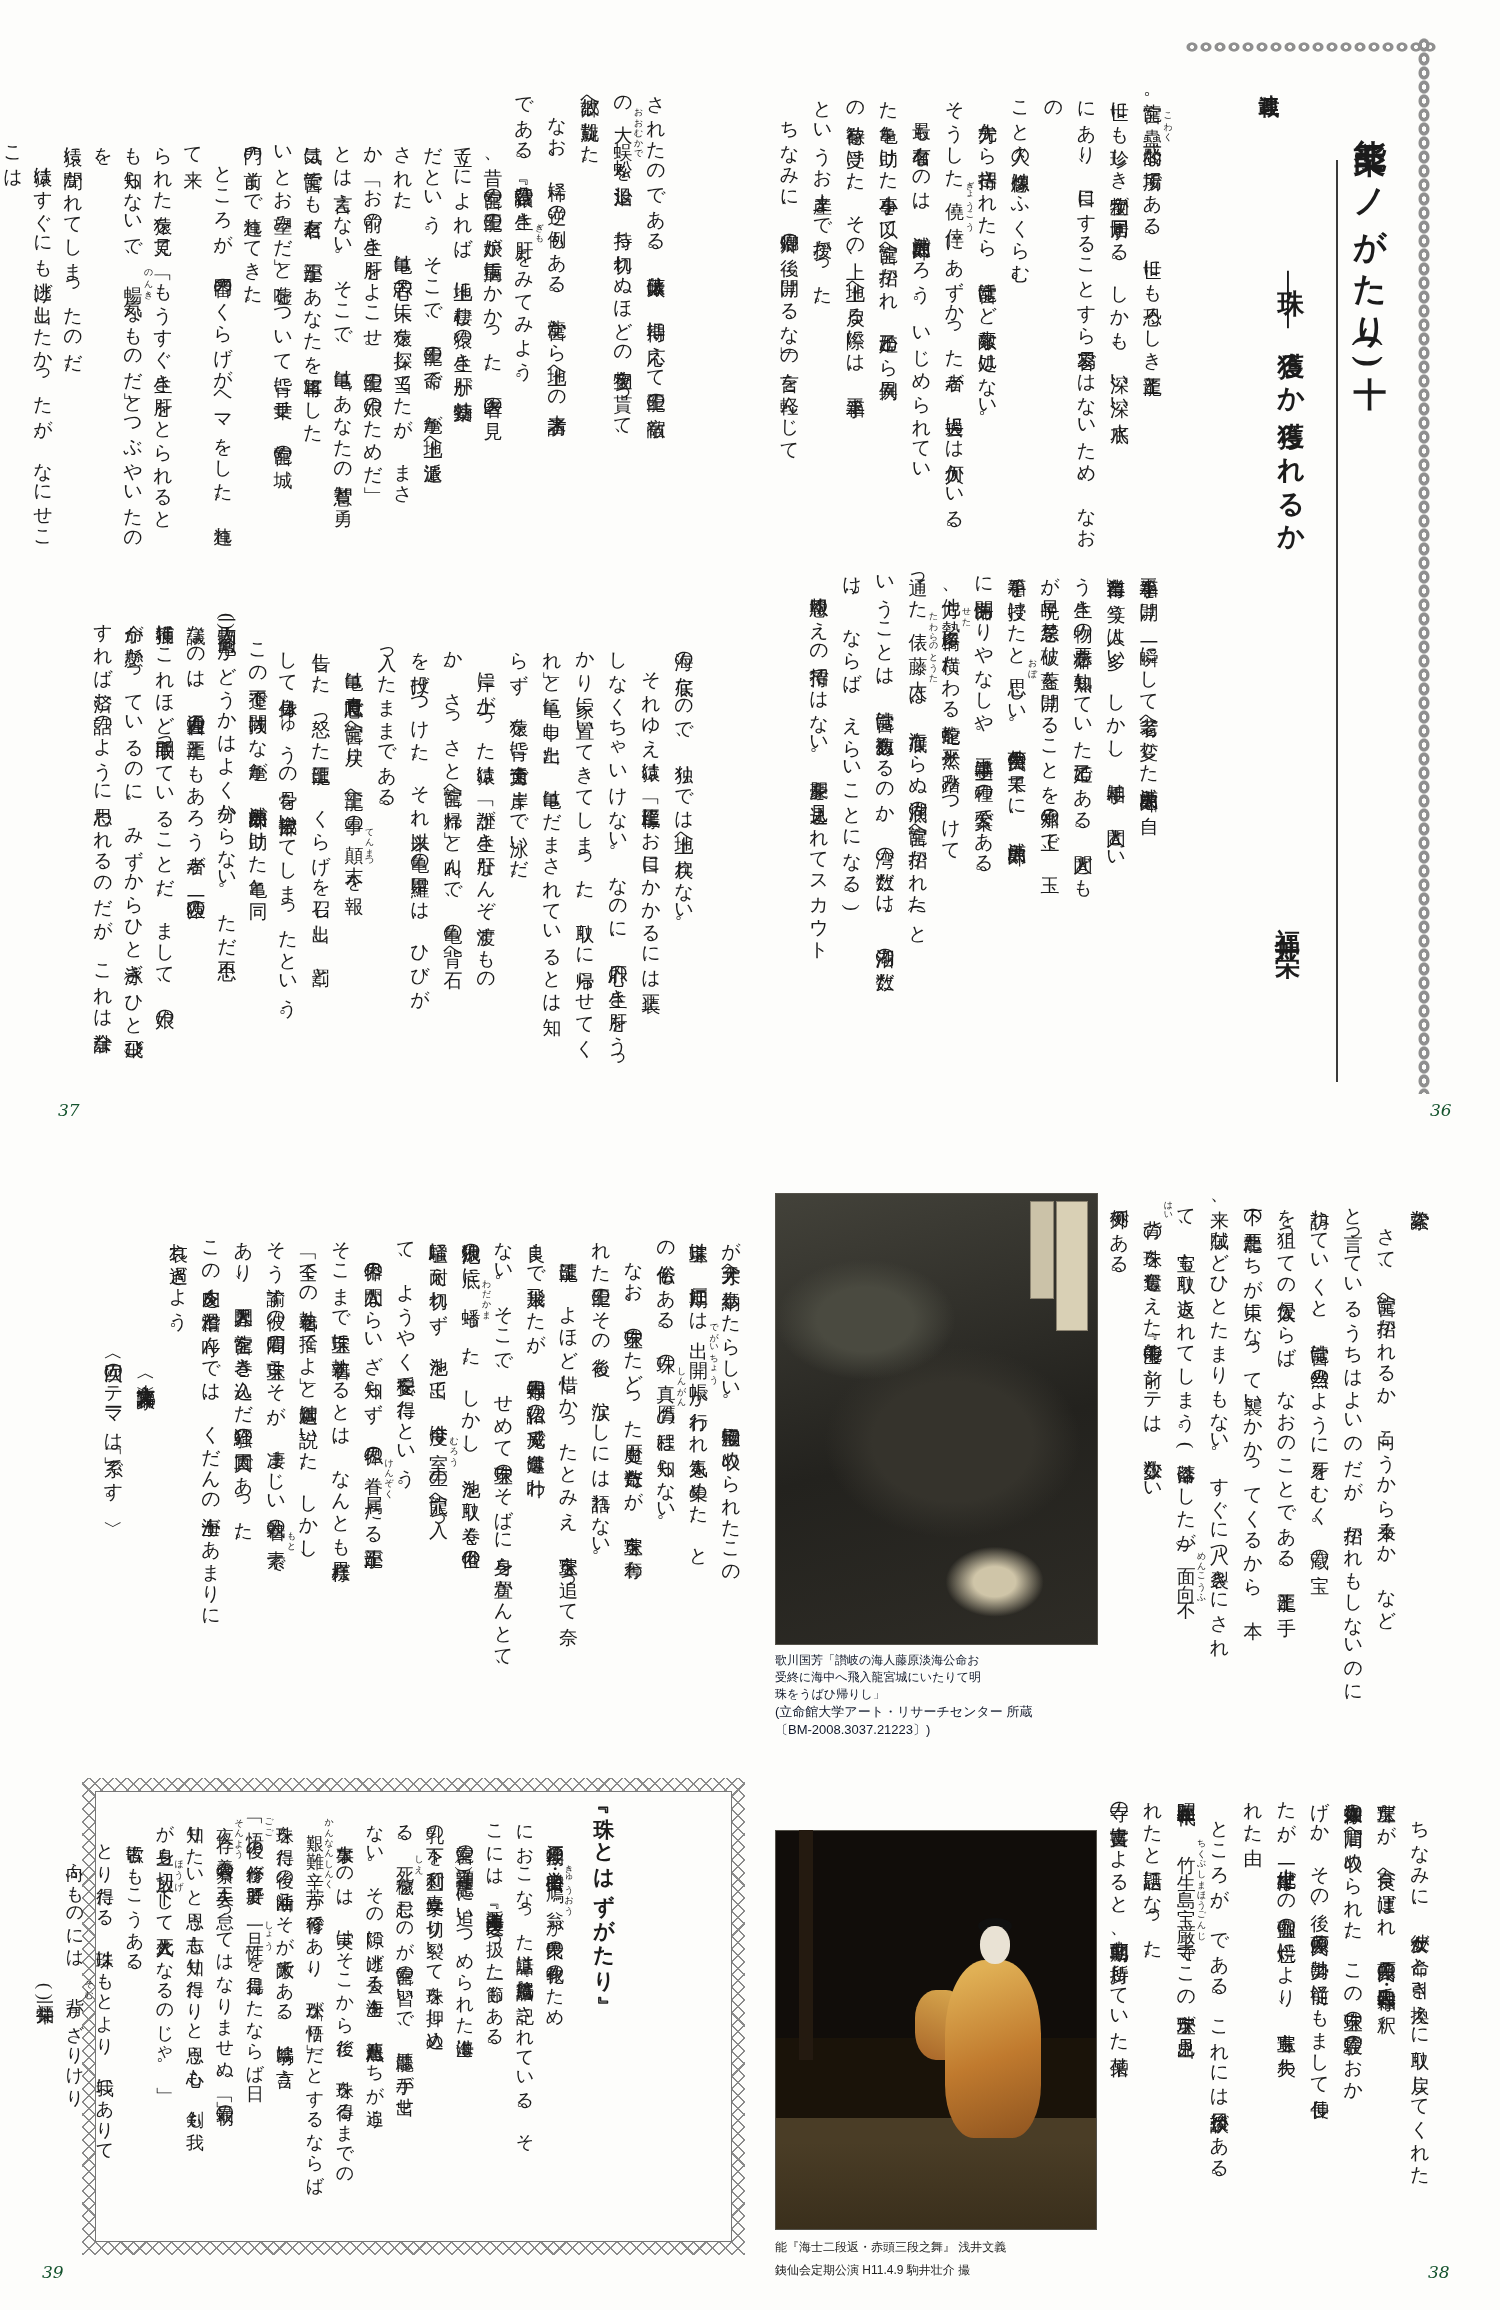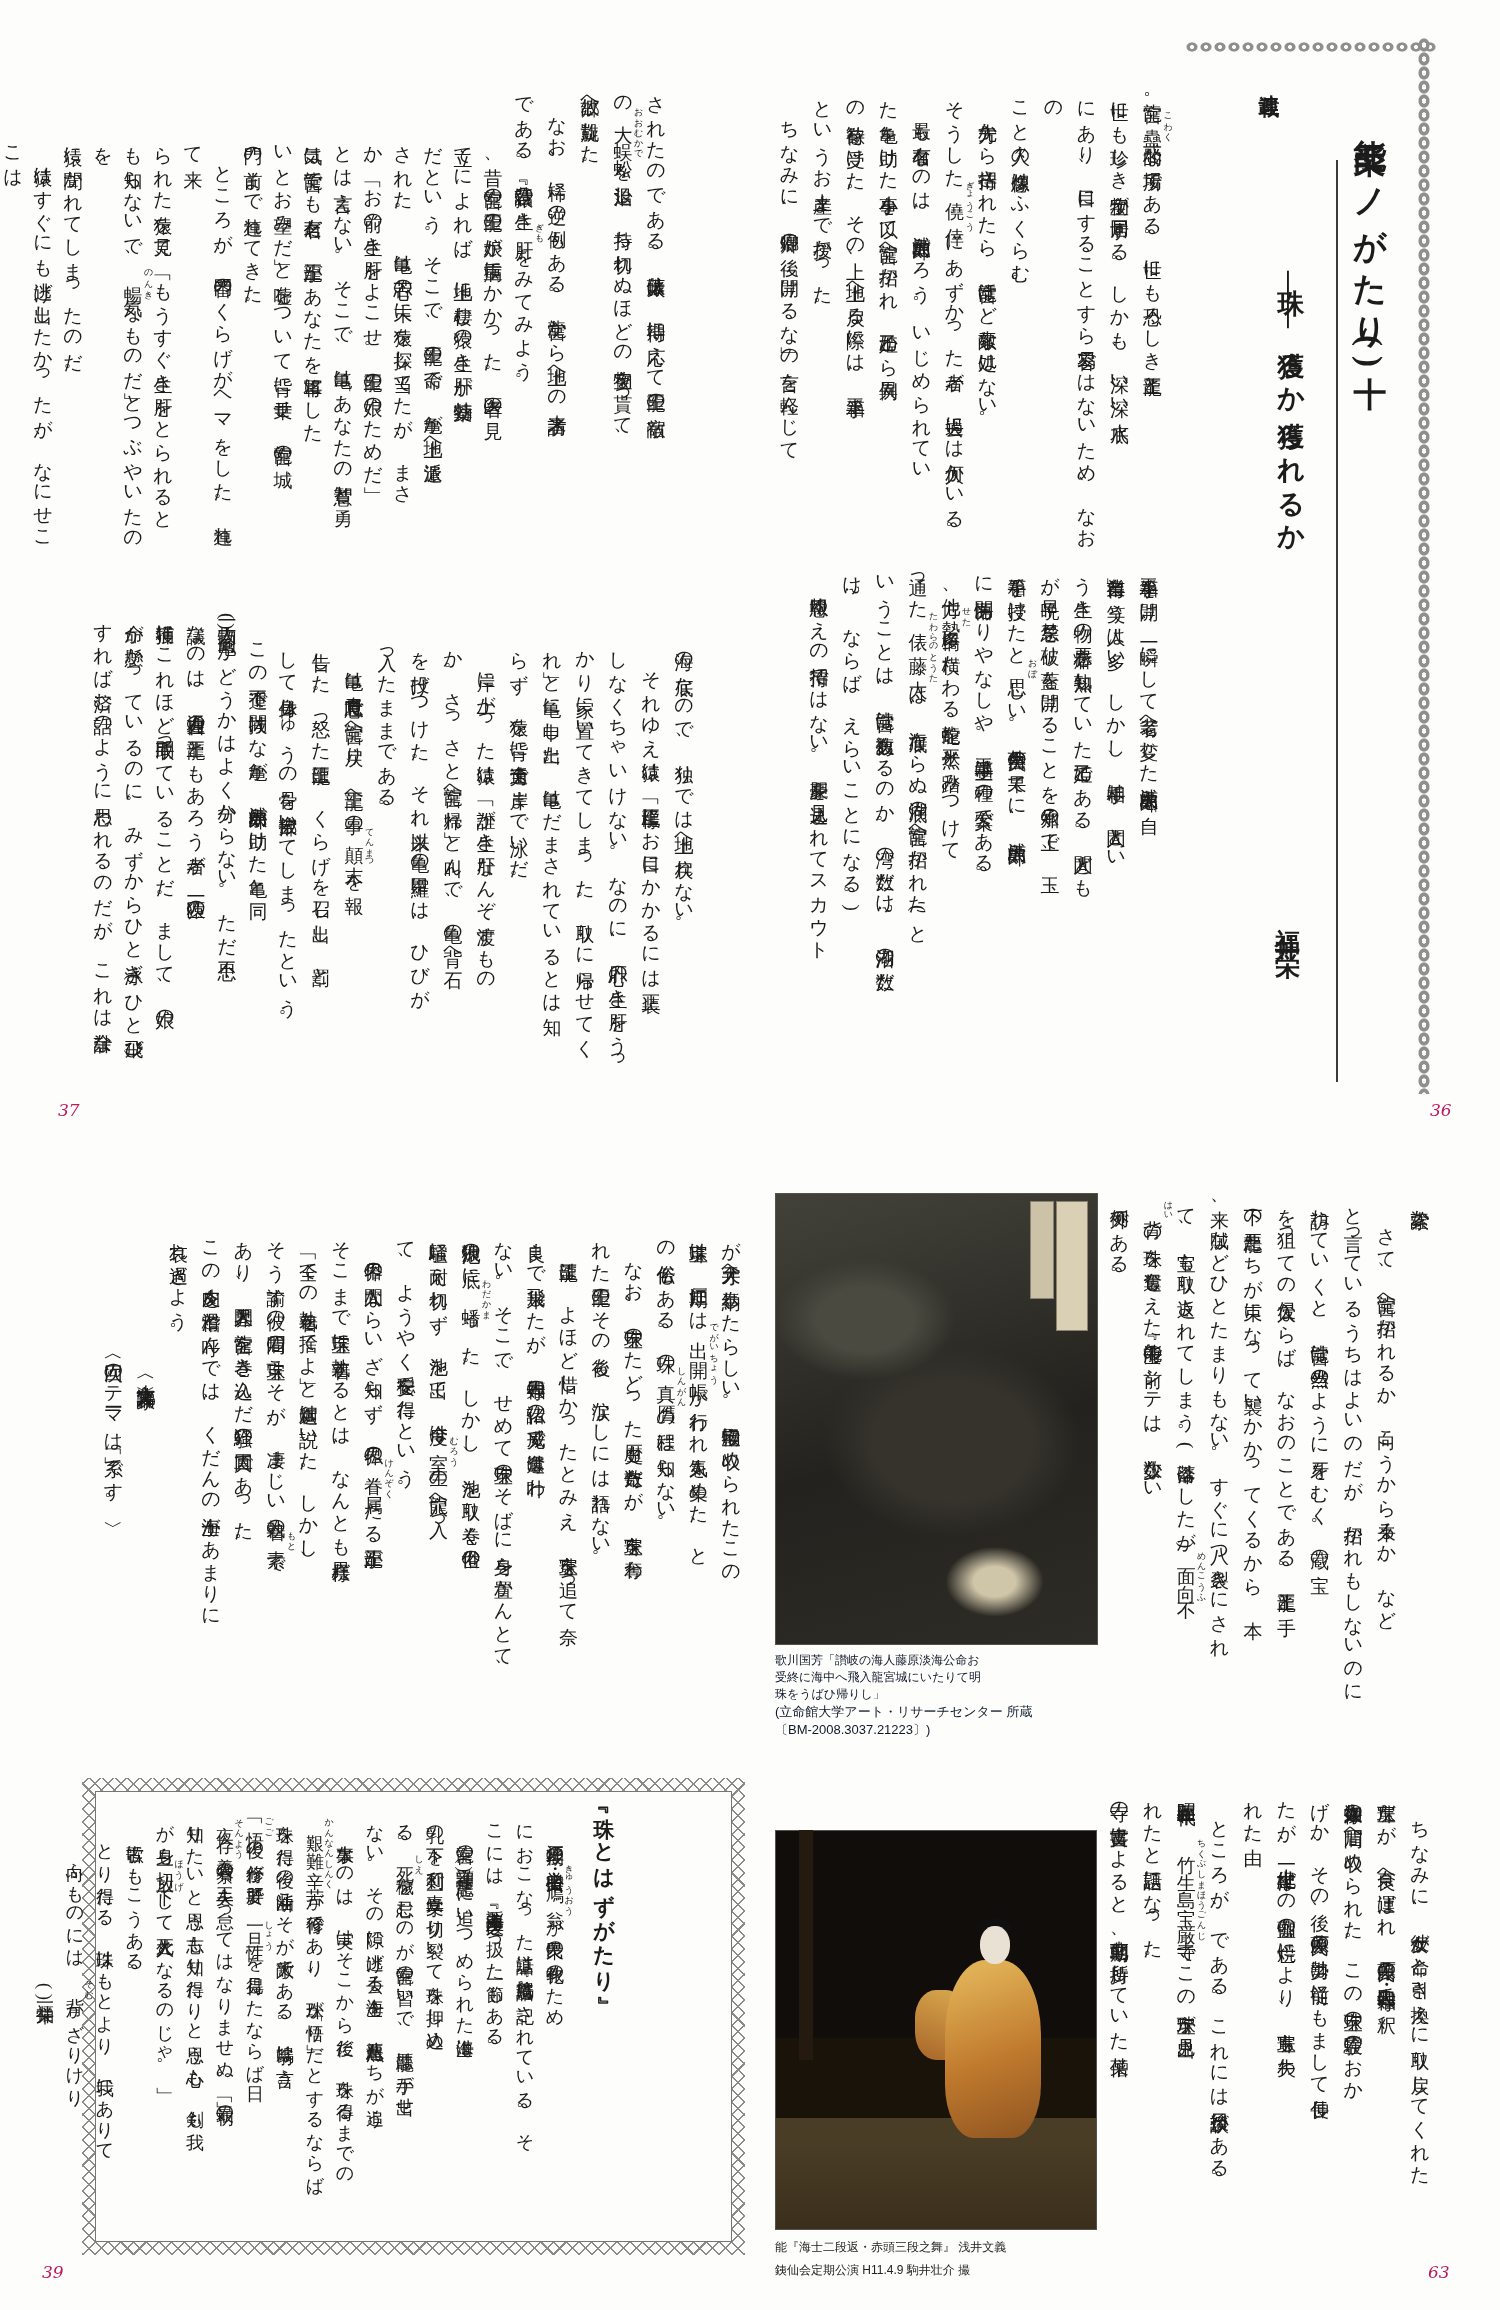--- a/index.html
+++ b/index.html
@@ -22,21 +22,21 @@
   #p36 .chain-right{left:660px;top:8px;width:18px;height:1056px;}
   #p36 .series{left:500px;top:48px;font-size:21px;font-weight:bold;letter-spacing:2px;}
   #p36 .title{left:592px;top:82px;font-size:33px;font-weight:bold;letter-spacing:5px;}
   #p36 .rule{position:absolute;left:581px;top:130px;width:2px;height:922px;background:#3a3a3a;}
   #p36 .subtitle{left:518px;top:238px;font-size:27px;font-weight:bold;letter-spacing:3px;}
   #p36 .author{left:516px;top:878px;font-size:25px;font-weight:bold;letter-spacing:6px;}
   
   .abs{position:absolute;}
   #f-intro{left:788px;top:88px;height:466px;width:385px;}
   #f-body36{left:787px;top:563px;height:520px;width:379px;}
-  .pnum{position:absolute;font-family:"DejaVu Serif",serif;font-style:italic;font-size:17px;color:#be185d;}
+  .pnum{position:absolute;font-family:"DejaVu Serif",serif;font-style:italic;font-size:17px;color:#14532d;}
   
   #f-a1{left:507px;top:83px;height:468px;width:166px;}
   #f-a2{left:86px;top:133px;height:418px;width:422px;line-height:30px;}
   #f-b1{left:273px;top:638px;height:446px;width:428px;}
   #f-b2{left:84px;top:610px;height:474px;width:190px;line-height:31px;}
   
   #f-c1{left:1103px;top:1195px;height:514px;width:334px;line-height:33.4px;}
   #f-c2{left:1103px;top:1788px;height:486px;width:334px;line-height:33.4px;}
   .artbox{position:absolute;box-shadow:0 0 0 1px #55524a inset;}
   #print{left:775px;top:1193px;width:323px;height:452px;
@@ -111,21 +111,21 @@
   </div>
 
   <div class="artbox" id="photo">
     <div class="pillar"></div>
     <div class="sleeve"></div>
     <div class="kimono"></div>
     <div class="hair"></div>
     <div class="head"></div>
   </div>
   <div id="cap-photo">能『海士二段返・赤頭三段之舞』 浅井文義<br>銕仙会定期公演 H11.4.9 駒井壮介 撮</div>
-  <div class="pnum" style="left:1428px;top:2262px;">63</div>
+  <div class="pnum" style="left:1428px;top:2262px;">38</div>
 
   <div class="flow abs" id="f-d">が弁才天へ奉納したらしい。宝物殿に収められたこの<br>宝珠は、江戸期には<ruby>出開帳<rt>でがいちょう</rt></ruby>が行われ人気を集めた、と<br>の俗伝もある。珠の<ruby>真贋<rt>しんがん</rt></ruby>の程は知らない。<br>　なお、宝珠のたどった歴史も数奇だが、宝珠を奪わ<br>れた龍王のその後も、涙なしには語れない。<br>　龍王は、よほど惜しかったとみえ、宝珠を追って奈<br>良まで飛来したが、興福寺の諸仏の威光で奪還は叶わ<br>ない。そこで、せめて宝珠のそばに身を置かんとて、<br>猿沢池の底に<ruby>蟠<rt>わだかま</rt></ruby>った。しかし、池を取り巻く世俗の<br>喧騒に耐え切れず、池を出て、今度は<ruby>室生<rt>むろう</rt></ruby>の龍穴へ入っ<br>て、ようやく安穏を得たという。<br>　俗界の人間ならいざ知らず、仏界の<ruby>眷属<rt>けんぞく</rt></ruby>たる龍王が、<br>そこまで宝珠に執着するとは、なんとも異様だ。<br>　「全ての執着を捨てよ」と釈迦は説いた。しかし、<br>そう諭す彼の眉間の宝珠こそが、凄まじい執着の<ruby>素<rt>もと</rt></ruby>で<br>あり、人間界と龍宮を巻き込んだ狂騒の真因であった。<br>この皮肉を滑稽と呼んでは、くだんの海士があまりに<br>哀れ過ぎよう。<br>　　　　　　　〈上方文化評論家〉<br>　　　　　　〈次回のテーマは「糸」です。〉</div>
 
   <div id="box">
     <div class="inner"></div>
   </div>
   <div class="v" id="box-title">『珠　とはずがたり』</div>
   <div class="flow abs" id="f-e">　江戸後期の心学者・柴田<ruby>鳩翁<rt>きゅうおう</rt></ruby>が民衆の教化のため<br>におこなった道話は『鳩翁道話』に記されている。そ<br>こには、謡曲『海士』玉之段を扱った一節もある。<br>　龍宮の守護神(悪龍)に追いつめられた海士は、<br>乳の下を利剣で真一文字に切り裂いて珠を押し込め<br>る。<ruby>死穢<rt>しえ</rt></ruby>を忌むのが龍宮の習いで、悪龍は手が出せ<br>ない。その隙に逃げ去る海士を、八龍悪魚たちが追う。<br>　大事なのは、実はそこから後だ。珠を得るまでの<br><ruby>艱難辛苦<rt>かんなんしんく</rt></ruby>が修行であり、珠が「悟り」だとするならば、<br>珠を得た後の油断こそが大敵である。鳩翁は言う。<br>「<ruby>悟後<rt>ごご</rt></ruby>の修行が肝要で、一旦<ruby>性<rt>しょう</rt></ruby>を見得したならば日<br>夜<ruby>存養<rt>そんよう</rt></ruby>省察の工夫を怠ってはなりませぬ。」「最初の<br>知りたいと思う志も知り得たりと思う心も、剣も我<br>が身も一切<ruby>放下<rt>ほうげ</rt></ruby>して大死人となるのじゃ。」<br>　古歌にもこうある。<br>　とり得たる　珠はもとより　我にありて<br>　　向ふものには　<ruby>背<rt>そむ</rt></ruby>かざりけり<br>　　　　　　　　　(福井栄一)</div>
   <div class="pnum" style="left:42px;top:2262px;">39</div>
 

